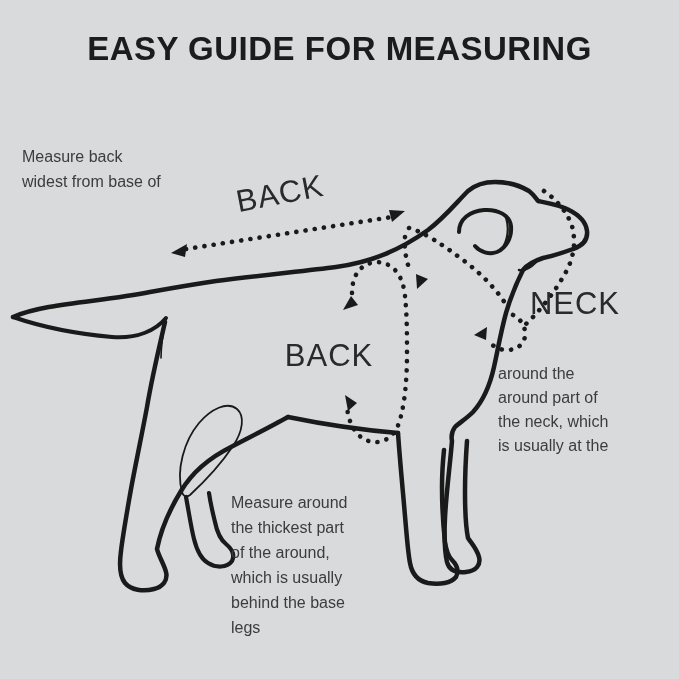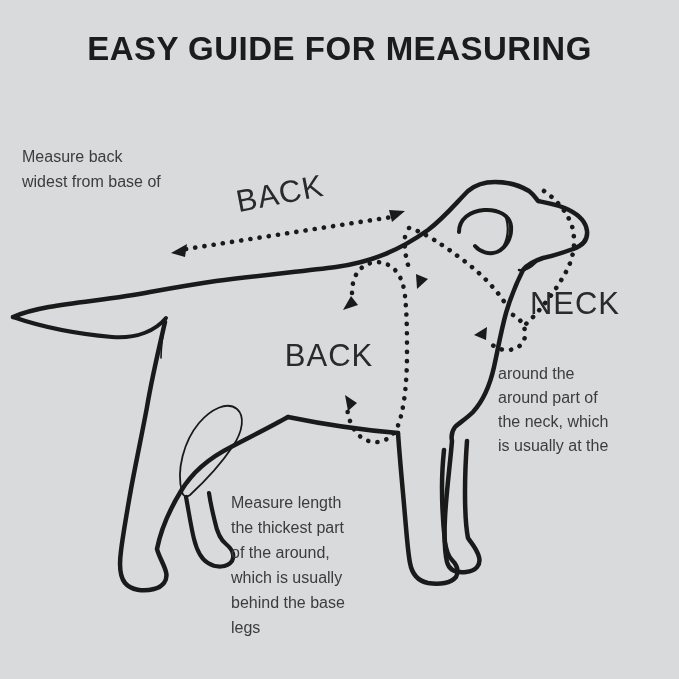--- a/index.html
+++ b/index.html
@@ -196,21 +196,21 @@
   <div class="zone-label label-chest">BACK</div>
 
   <div class="note note-neck">
     <div>around the</div>
     <div>around part of</div>
     <div>the neck, which</div>
     <div>is usually at the</div>
   </div>
 
   <div class="note note-chest">
-    <div>Measure length</div>
+    <div>Measure around</div>
     <div>the thickest part</div>
     <div>of the around,</div>
     <div>which is usually</div>
     <div>behind the base</div>
     <div>legs</div>
   </div>
 
 </div>
 
 </body></html>

